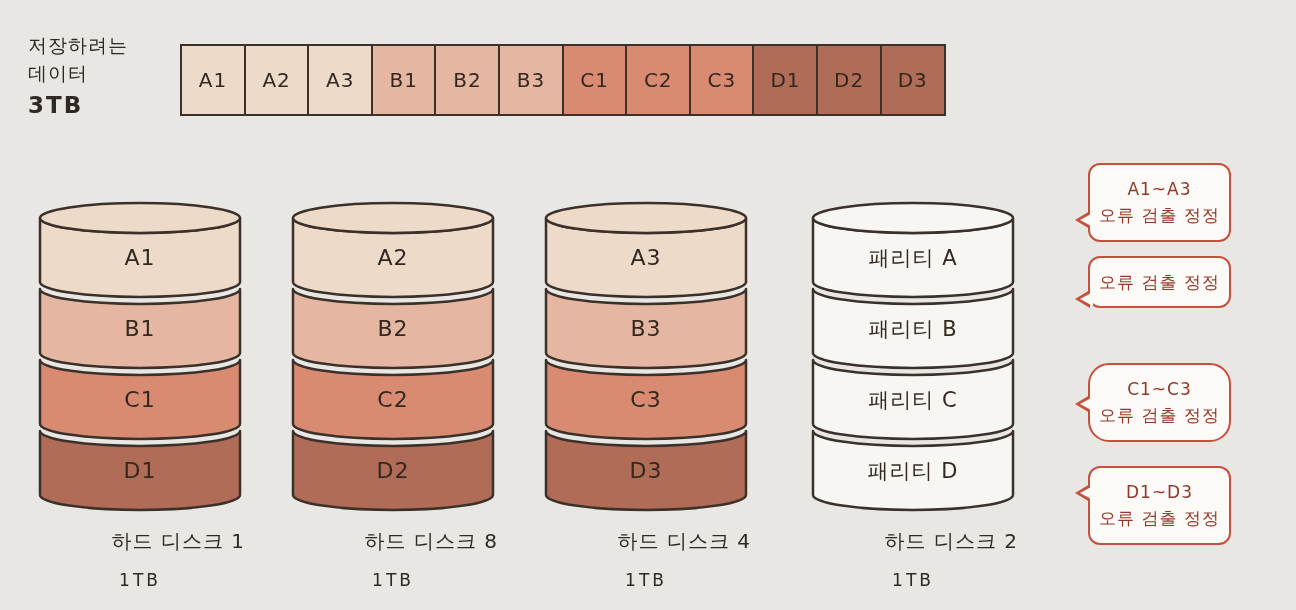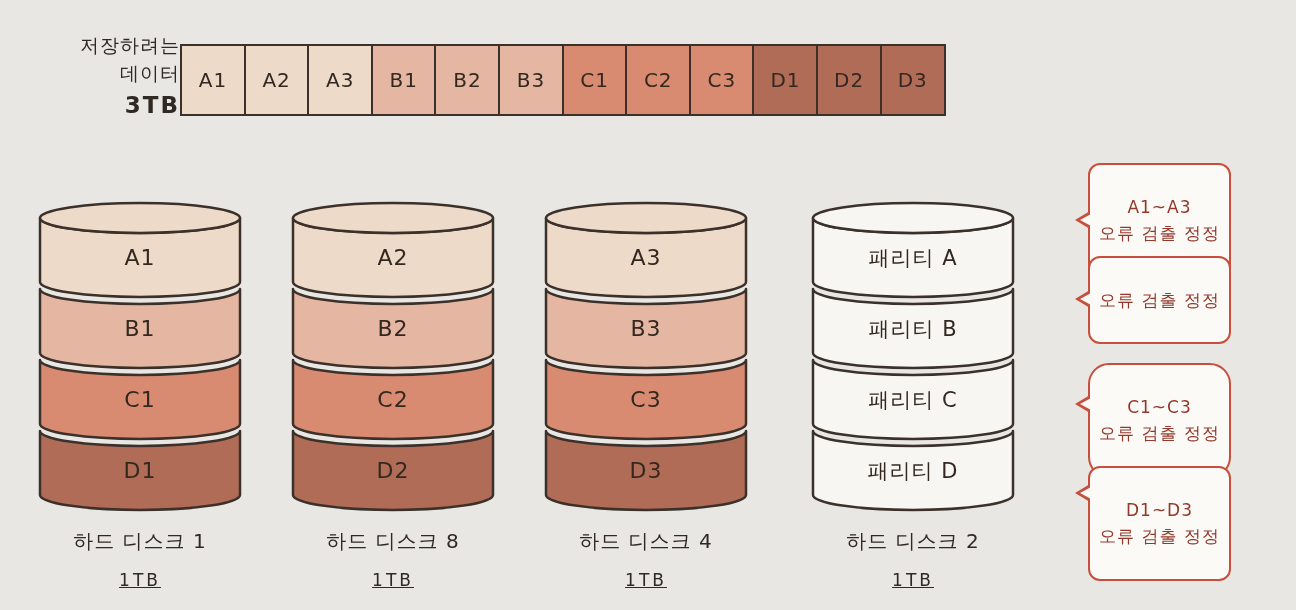--- a/index.html
+++ b/index.html
@@ -10,46 +10,46 @@
   }
   .stage {
     position:relative;
     width:1296px; height:610px;
     background:#e9e7e3;
     overflow:hidden;
   }
   
   .source-label {
     position:absolute; left:28px; top:32px; width:152px;
-    text-align:right; font-size:19px; line-height:1.45;
+    text-align:left; font-size:19px; line-height:1.45;
     color:#2f2823; letter-spacing:1px;
   }
   .source-label .tb { font-weight:bold; font-size:23px; letter-spacing:2px; margin-top:2px; }
 
   
   .blocks-row { position:absolute; left:180px; top:44px; display:flex; }
   .block {
     width:66px; height:72px; box-sizing:border-box;
     border:2.4px solid #3b312a; margin-left:-2.4px;
     display:flex; align-items:center; justify-content:center;
     font-size:20px; color:#33281f; letter-spacing:1px;
   }
   .block:first-child { margin-left:0; }
 
   
   .disk { position:absolute; width:210px; text-align:center; top:196px; }
-  .disk-name { margin-top:6px; font-size:20px; letter-spacing:1px; color:#2f2823; }
-  .disk-cap  { margin-top:15px; font-size:17px; letter-spacing:3px; color:#2f2823;text-decoration:underline; }
+  .disk-name { margin-top:6px; font-size:20px; letter-spacing:1px; color:#2f2823;text-align:right; }
+  .disk-cap  { margin-top:15px; font-size:17px; letter-spacing:3px; color:#2f2823; }
   .disk-svg text { font-family:"DejaVu Sans", sans-serif; }
 
   
   .bubble {
     position:absolute; left:1088px; width:143px; box-sizing:border-box;
     background:#fbfaf7; border:2.5px solid #c7503c; border-radius:12px;
-    text-align:center; padding:29px 4px; color:#93382a;
+    text-align:center; padding:11px 4px; color:#93382a;
     font-size:17px; line-height:1.55; letter-spacing:1px;
   }
   .bubble::before {
     content:""; position:absolute; left:-15px; top:var(--tail,28px);
     width:0; height:0;
     border-top:9px solid transparent; border-bottom:9px solid transparent;
     border-right:15px solid #c7503c;
   }
   .bubble::after {
     content:""; position:absolute; left:-10px; top:calc(var(--tail,28px) + 2px);

